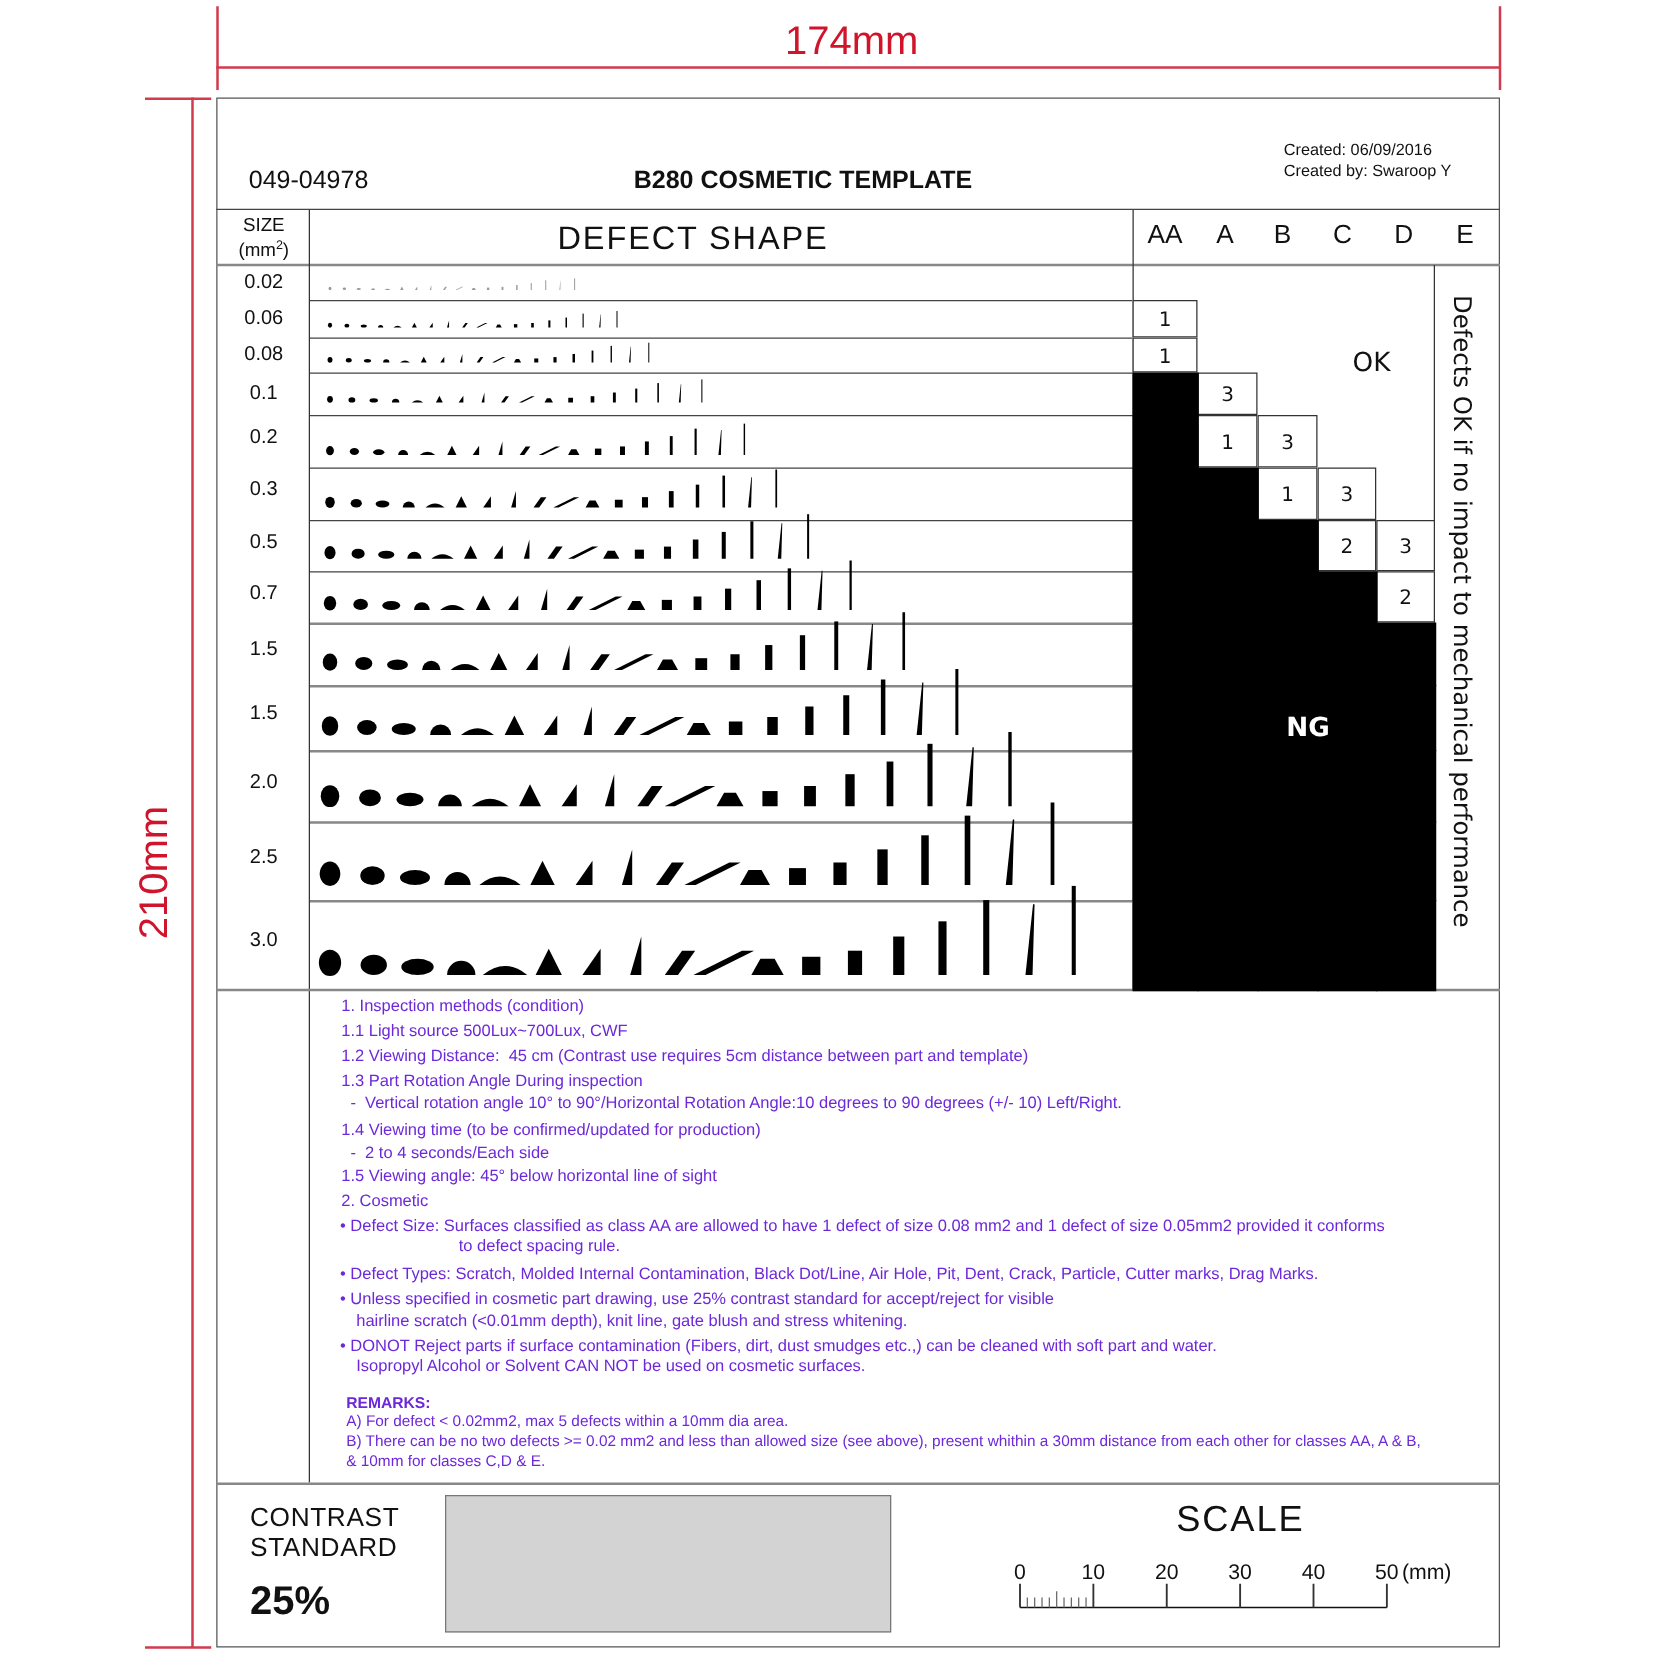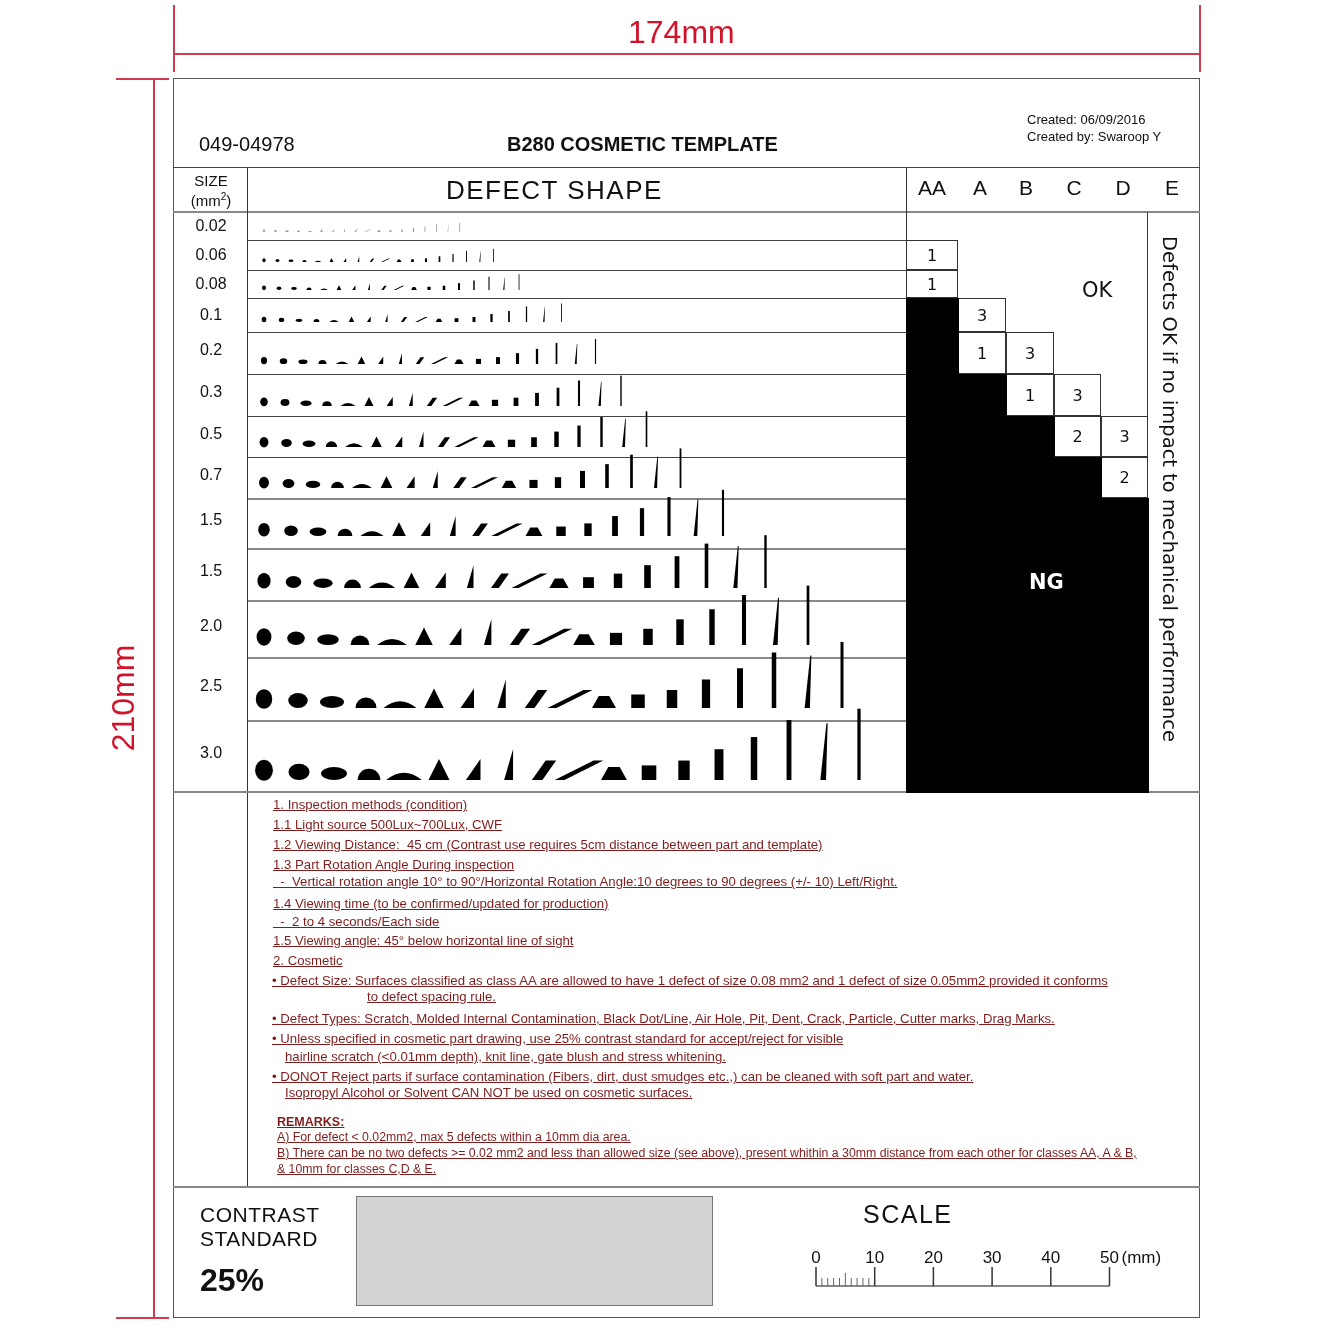--- a/index.html
+++ b/index.html
@@ -10,21 +10,21 @@
   .frame { position: absolute; left: 173px; top: 78px; width: 1027px; height: 1240px; border: 1.5px solid #555; box-sizing: border-box; }
   .hline { position: absolute; height: 0; border-top: 1.5px solid #444; }
   .hline.gray { border-top: 2px solid #888; }
   .vline { position: absolute; width: 0; border-left: 1.5px solid #333; }
   .t { position: absolute; white-space: nowrap; }
   .grade-hdr { position: absolute; top: 176px; font-size: 21px; text-align: center; width: 48px; }
   .size-lbl { position: absolute; left: 176px; width: 70px; text-align: center; font-size: 16px; }
   .cell { position: absolute; box-sizing: border-box; font-size: 16px; display: flex; align-items: center; justify-content: center; font-family: "DejaVu Sans", sans-serif; }
   .cell.ok { background: #fff; border: 1px solid #333; }
   .cell.ng { background: #000; }
-  .note { position: absolute; font-size: 13.2px; white-space: nowrap; color: #7f1d1d; text-decoration: underline; }
+  .note { position: absolute; font-size: 13.2px; white-space: nowrap; color: #6d28d9; }
   .vert { position: absolute; writing-mode: vertical-rl; font-size: 19.5px; font-family: "DejaVu Sans", sans-serif; white-space: nowrap; }
   svg { position: absolute; overflow: visible; }
 </style>
 </head>
 <body>
 
 <div class="dim-line" style="left:173px; top:5px; width:1.5px; height:67px;"></div>
 <div class="dim-line" style="left:1199px; top:5px; width:1.5px; height:67px;"></div>
 <div class="dim-line" style="left:173px; top:53px; width:1027px; height:1.5px;"></div>
 <div class="t red" style="left:628px; top:14px; font-size:32px;">174mm</div>
@@ -426,21 +426,21 @@
     <div class="note" style="left: 277px; top: 1162px; font-size: 12.3px;">&amp; 10mm for classes C,D &amp; E.</div>
   </div>
 
 <div class="hline gray" style="left:173px; top:1186px; width:1027px;"></div>
 
 <div class="t" style="left:200px; top:1203px; font-size:21px; letter-spacing:0.5px;">CONTRAST</div>
 <div class="t" style="left:200px; top:1227px; font-size:21px; letter-spacing:0.5px;">STANDARD</div>
 <div class="t" style="left:200px; top:1262px; font-size:32px; font-weight:bold;">25%</div>
 <div class="abs" id="swatch" style="left: 356px; top: 1196px; width: 357px; height: 110px; box-sizing: border-box; border: 1.5px solid rgb(119, 119, 119); background: rgb(211, 211, 211);"></div>
 
-<div class="t" style="left:863px; top:1200px; font-size:25px; letter-spacing:1.5px;">SCALE</div>
+<div class="t" style="left:941px; top:1200px; font-size:29px; letter-spacing:1.5px;">SCALE</div>
 <svg id="scale-svg" width="1341" height="1341" style="left:0; top:0; pointer-events:none;">
     <line x1="816" x2="1109.5" y1="1286" y2="1286" stroke="#111" stroke-width="1.2"></line>
     <line x1="816" x2="816" y1="1267" y2="1286" stroke="#333" stroke-width="1.5"></line>
     <line x1="821.87" x2="821.87" y1="1278" y2="1286" stroke="#666" stroke-width="1"></line>
     <line x1="827.74" x2="827.74" y1="1278" y2="1286" stroke="#666" stroke-width="1"></line>
     <line x1="833.61" x2="833.61" y1="1278" y2="1286" stroke="#666" stroke-width="1"></line>
     <line x1="839.48" x2="839.48" y1="1278" y2="1286" stroke="#666" stroke-width="1"></line>
     <line x1="845.35" x2="845.35" y1="1273" y2="1286" stroke="#666" stroke-width="1"></line>
     <line x1="851.22" x2="851.22" y1="1278" y2="1286" stroke="#666" stroke-width="1"></line>
     <line x1="857.09" x2="857.09" y1="1278" y2="1286" stroke="#666" stroke-width="1"></line>

